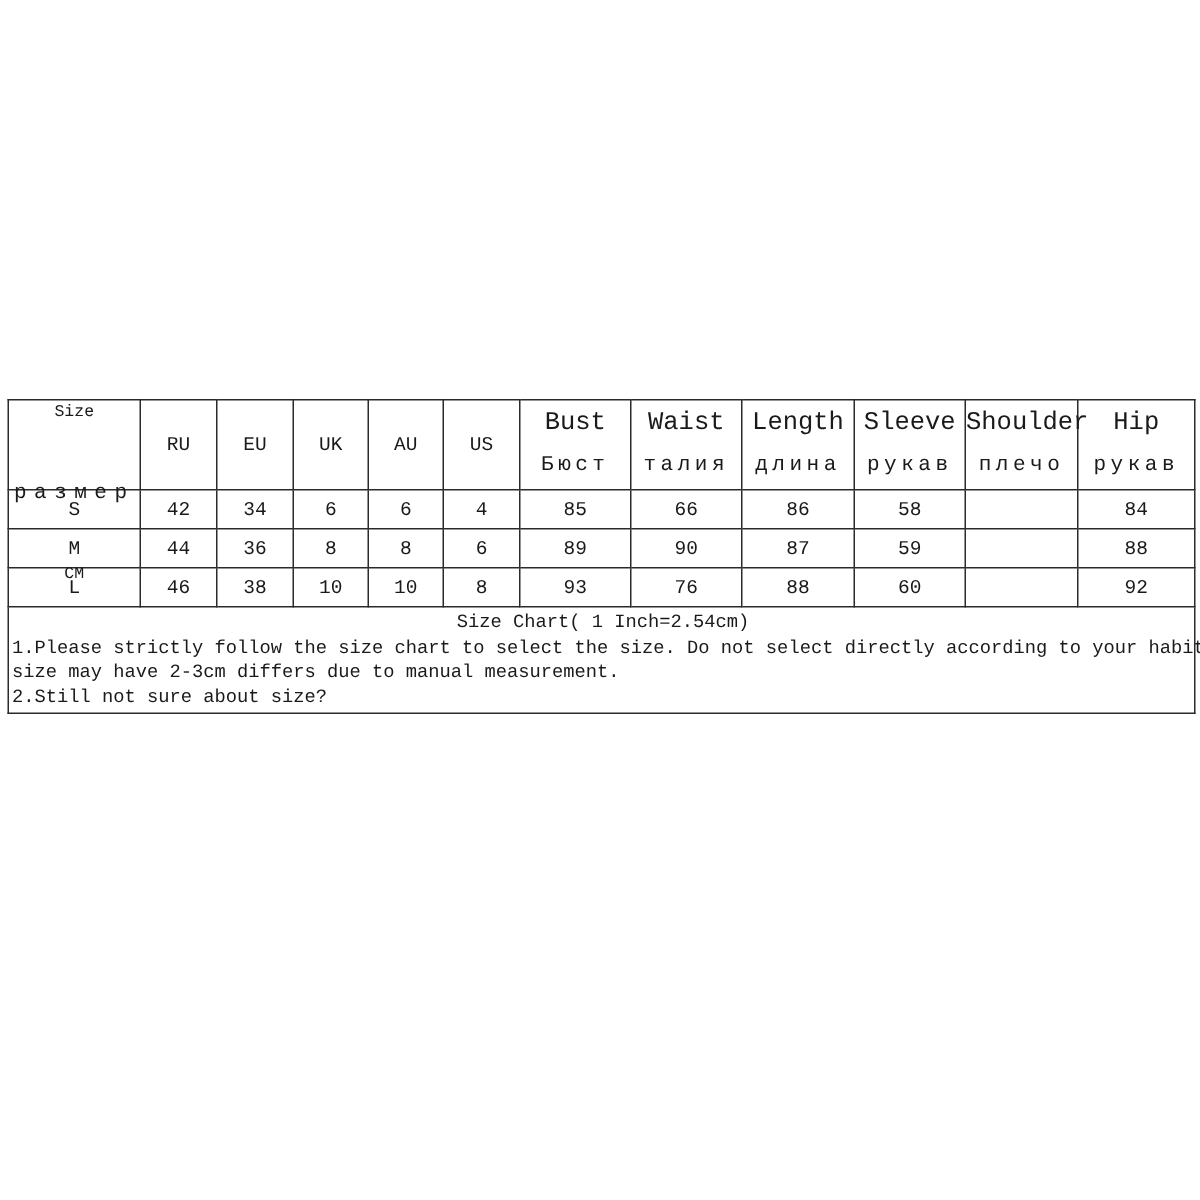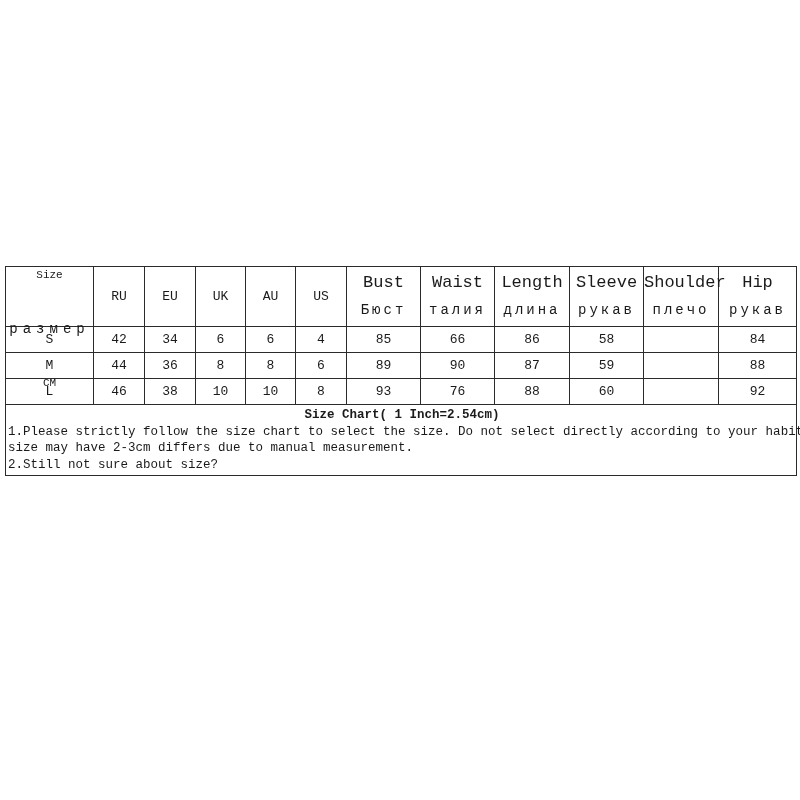--- a/index.html
+++ b/index.html
@@ -14,21 +14,21 @@
     .hdr th { height: 59px; vertical-align: middle; }
     .hdr th.meas { vertical-align: top; }
     .size-h { display: flex; flex-direction: column; align-items: center; justify-content: space-between; height: 56px; font-size: 11px; gap: 40px; }
     .size-h .ru { letter-spacing: 5px; font-size: 14px; }
     .meas .en { display: block; font-size: 17px; margin-top: 6px; }
     .meas .ru { display: block; font-size: 14px; letter-spacing: 3px; margin-top: 10px; white-space: nowrap; }
     td.cell { height: 25px; font-size: 12px; }
     td.sz { font-size: 13px; }
     .notes { border: 1.5px solid #2b2b2b; border-top: none; width: 788px; padding: 2px 0 2px 2px;
              font-family: "Liberation Mono", "DejaVu Sans Mono", monospace; font-size: 12.5px; line-height: 16.5px; }
-    .notes .title { text-align: center; font-weight: bold; }
+    .notes .title { text-align: center; }
     .notes p { margin: 0; white-space: nowrap; }
   </style>
 </head>
 <body>
 
 <div class="wrap">
   <table class="chart">
     <colgroup>
       <col style="width:88px">
         <col style="width:51px">

